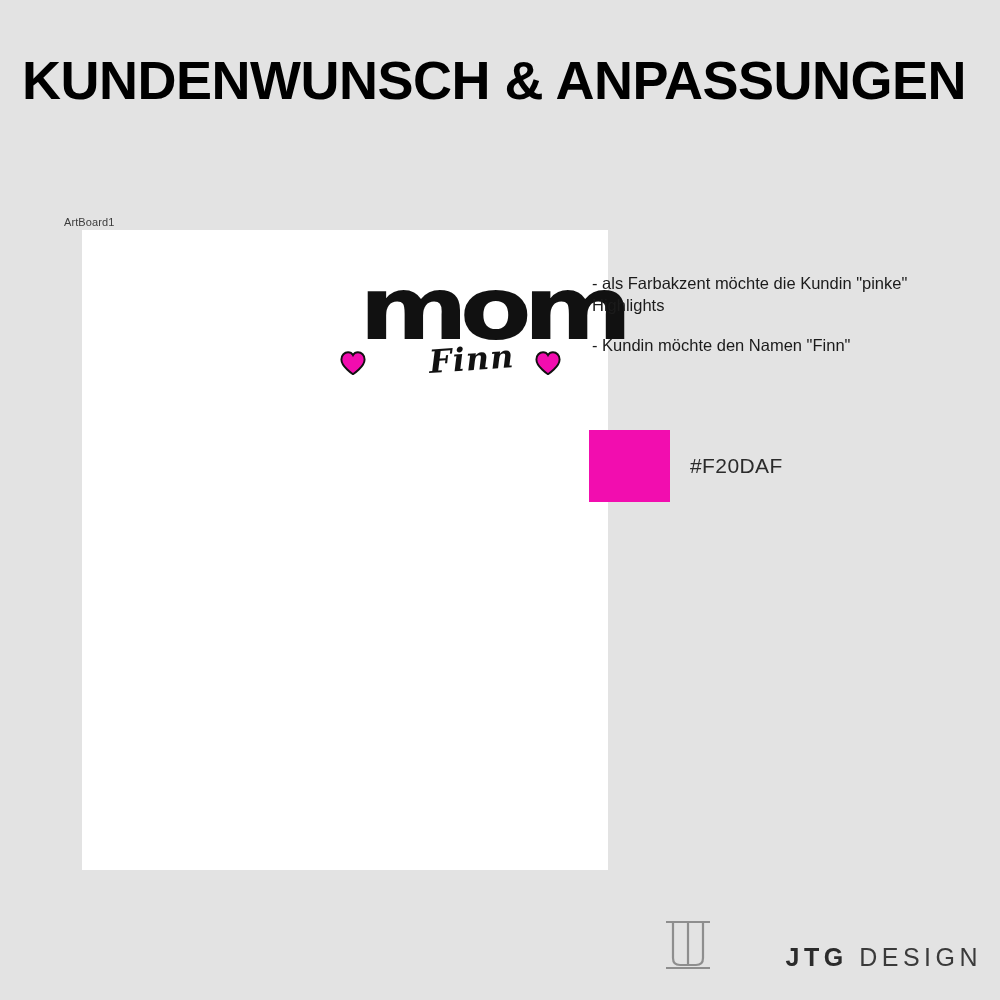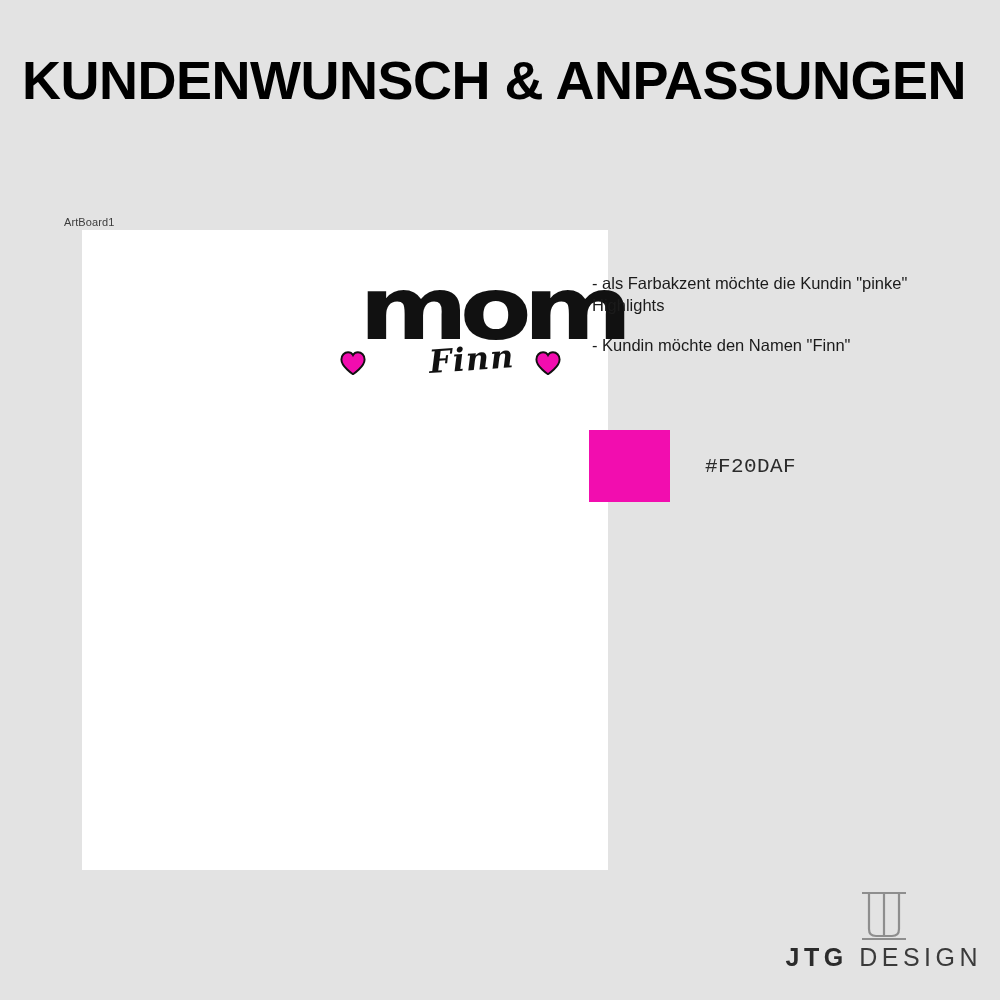--- a/index.html
+++ b/index.html
@@ -113,34 +113,33 @@
     top: 430px;
     display: flex;
     align-items: center;
   }
   .swatch {
     width: 81px;
     height: 72px;
     background: #f20daf;
   }
   .swatch-label {
-    margin-left: 35px;
+    margin-left: 20px;
     font-size: 21px;
     color: #2b2b2b;
     letter-spacing: 0.4px;
-    font-family: Liberation Mono, monospace;
   }
 
   
   .logo {
     position: absolute;
     right: 18px;
     bottom: 28px;
     display: flex;
-    flex-direction: column;
+    flex-direction: row;
     align-items: flex-end;
   }
   .logo-mark {
     width: 56px;
     height: 52px;
     margin-right: 70px;
     margin-bottom: 2px;
   }
   .logo-mark svg { display: block; width: 100%; height: 100%; }
   .logo-text {

